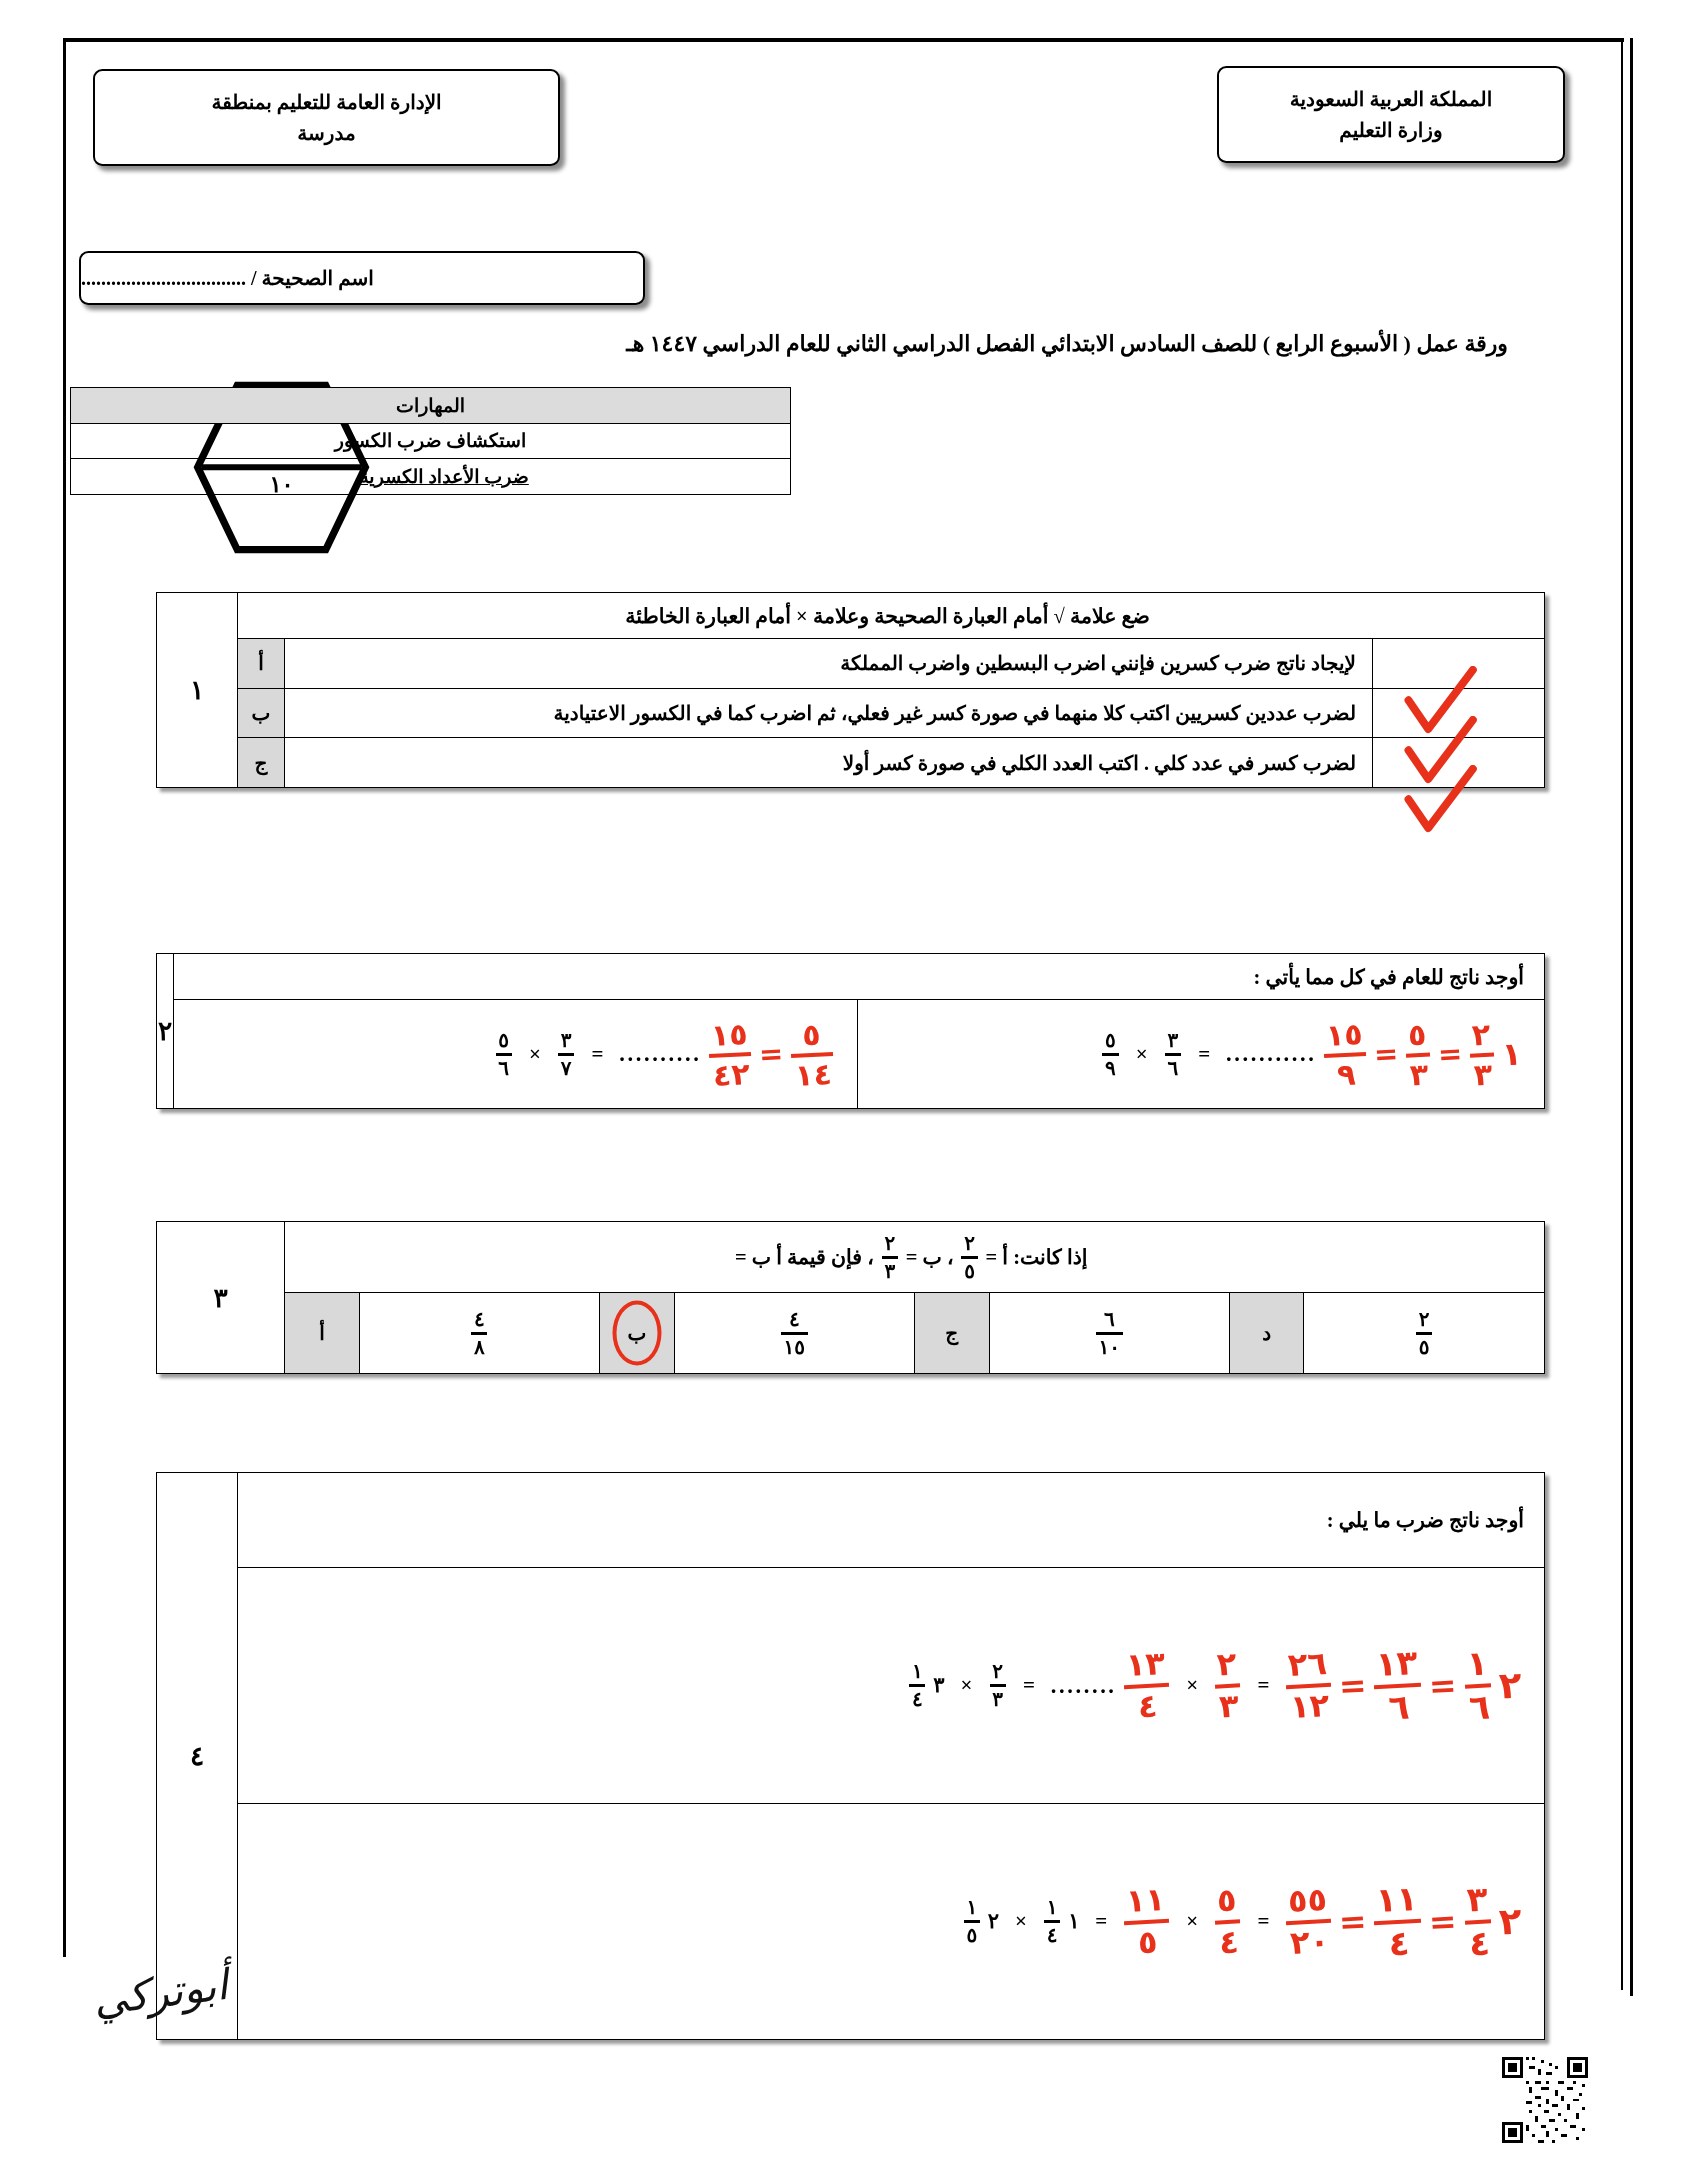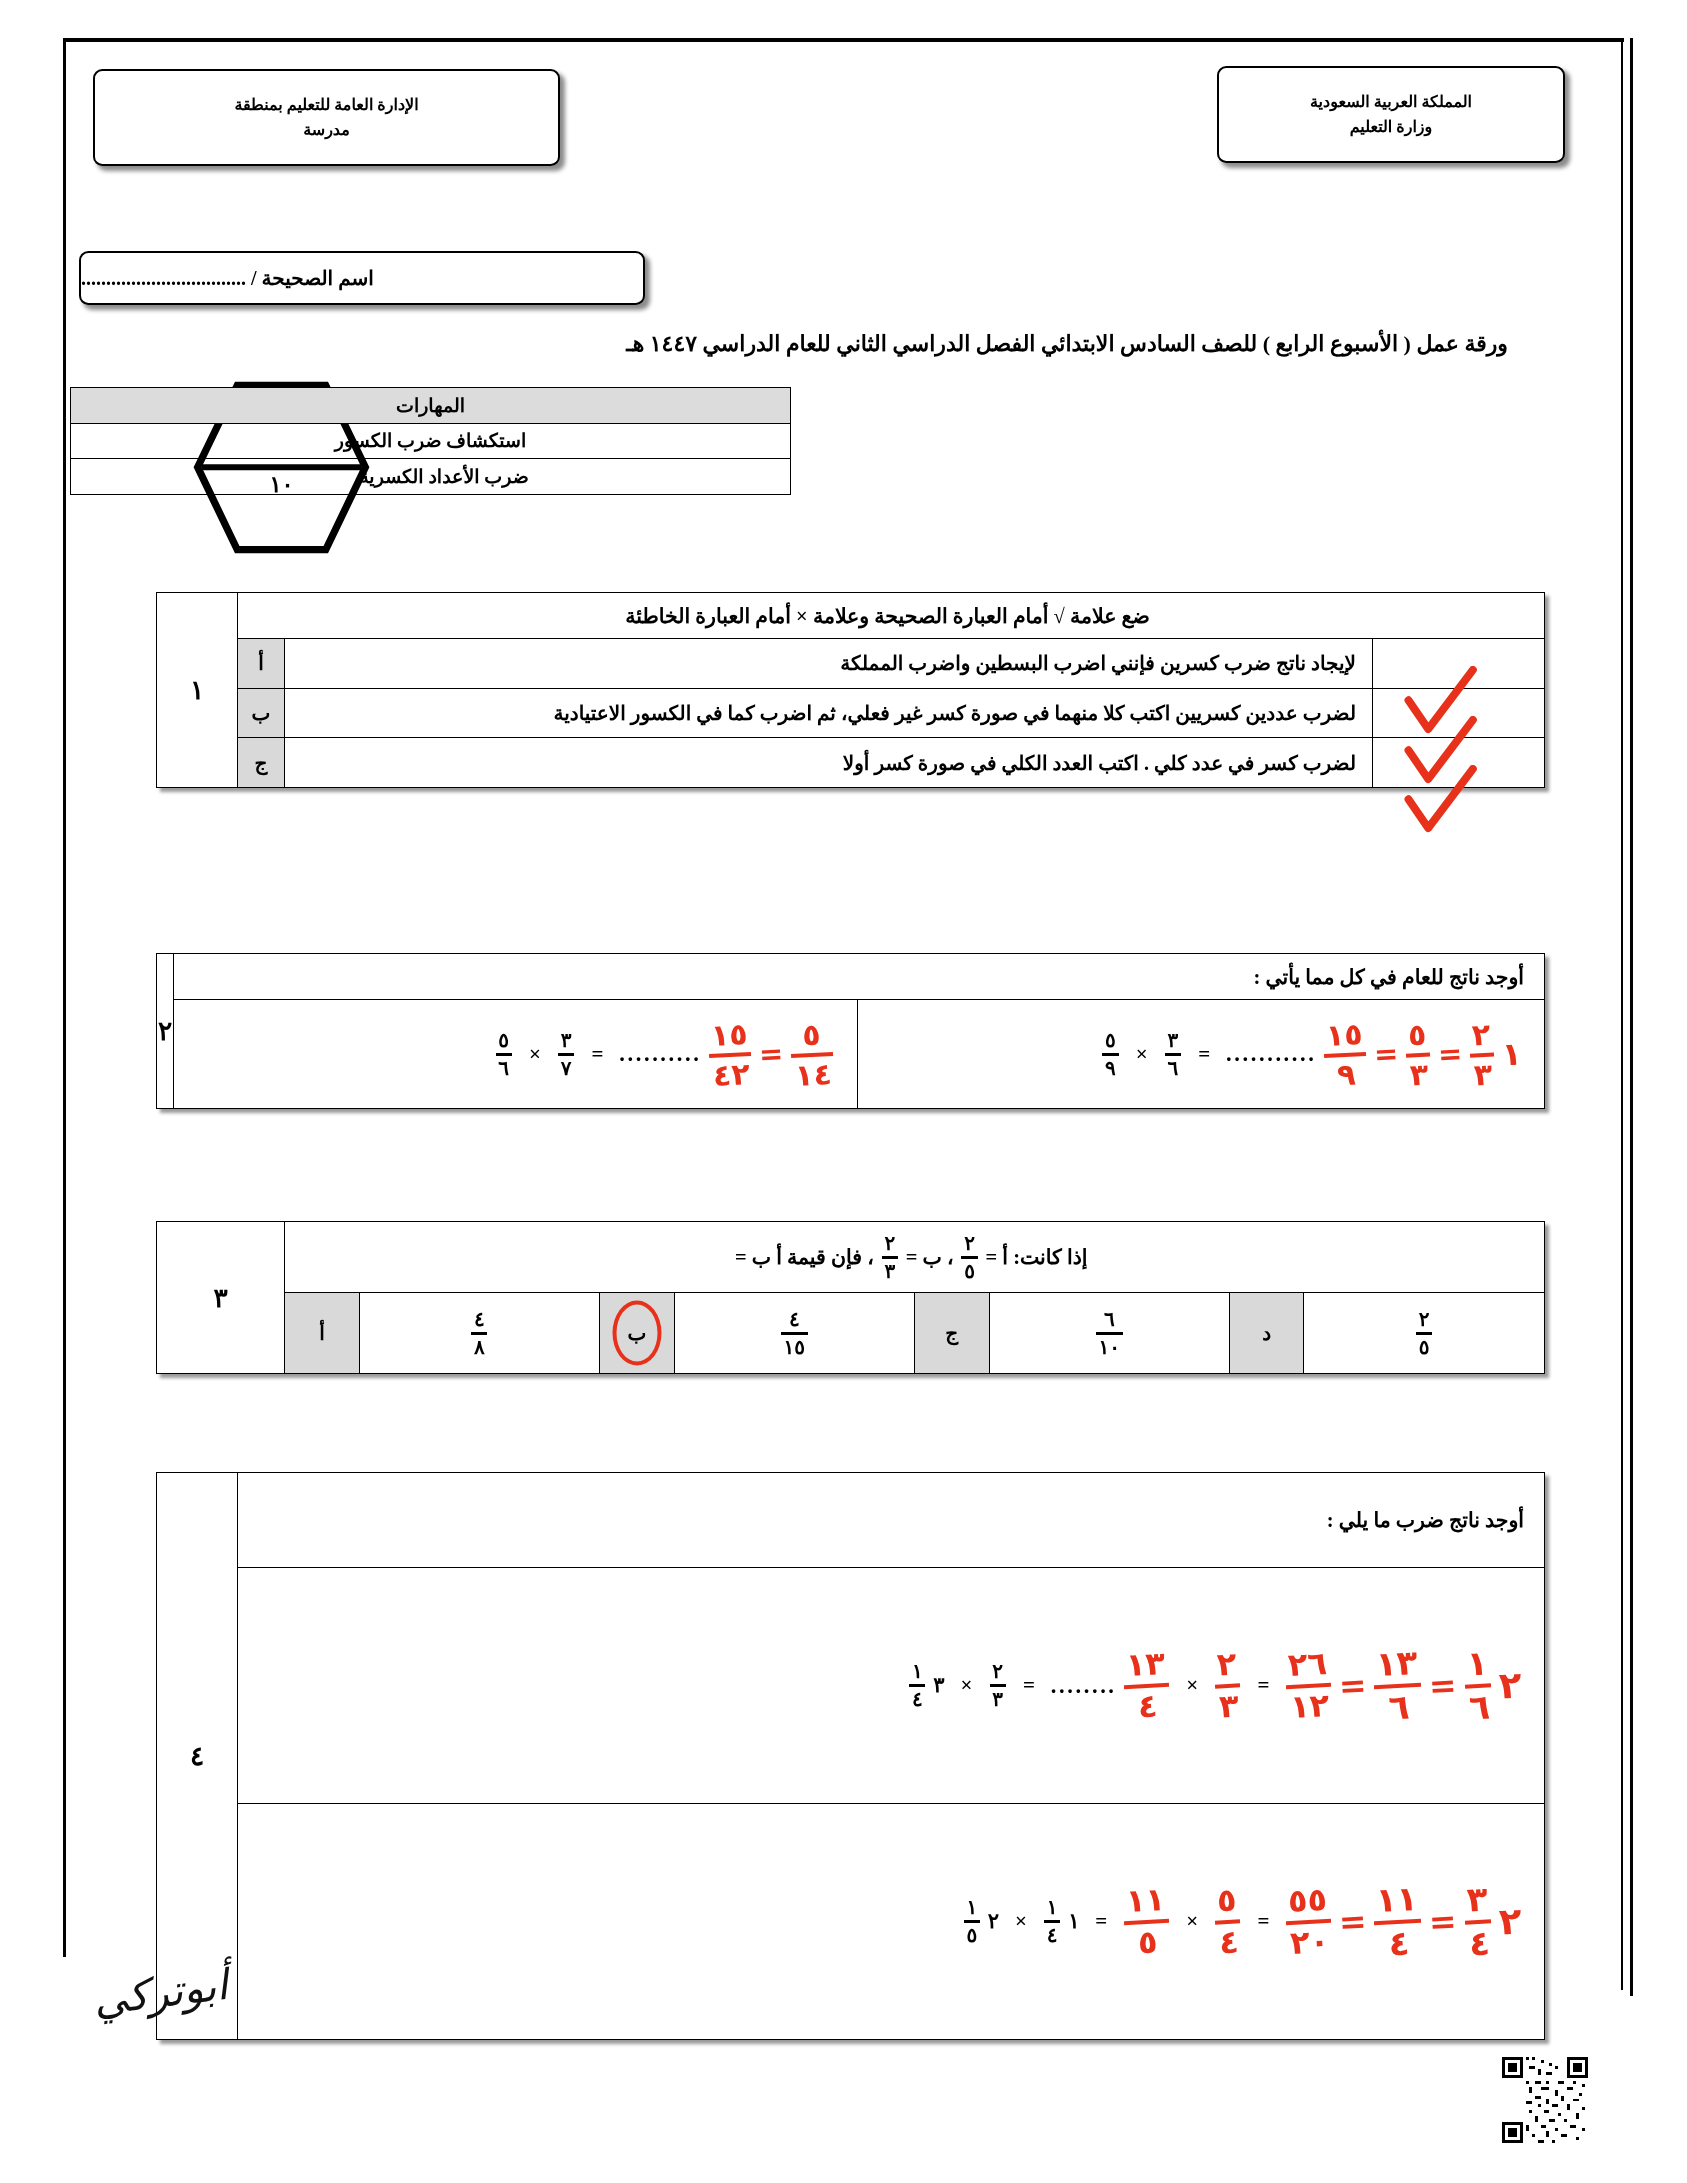--- a/index.html
+++ b/index.html
@@ -29,21 +29,21 @@
     border-radius:9.3px;
     box-shadow:4.6px 4.6px 4.6px rgba(0,0,0,.45);
     background:#fff;
     display:flex;flex-direction:column;
     align-items:center;justify-content:center;
     font-weight:bold;
   }
   .hdr-right{right:122px;top:66px;width:344px;height:93px;}
   .hdr-left{left:93px;top:69px;width:463px;height:93px;}
   .hdr-name{left:79px;top:251px;width:562px;height:50px;align-items:flex-end;justify-content:center;}
-  .hdr-box div{font-size:16px;line-height:1.55;white-space:nowrap;font-weight:bold;}
+  .hdr-box div{font-size:20px;line-height:1.55;white-space:nowrap;font-weight:bold;}
   .hdr-name div{padding-right:16px;font-size:20px;}
 
   
   .worksheet-title{
     position:absolute;right:179px;top:331px;
     font-size:22px;font-weight:bold;white-space:nowrap;
   }
 
   
   .hexwrap{position:absolute;left:192px;top:380px;width:179px;height:175px;}
@@ -59,21 +59,21 @@
     border-collapse:collapse;
     margin-left:47px;
   }
   .skills td{
     border:1.3px solid #000;
     text-align:center;
     font-size:19px;font-weight:bold;
     height:32px;padding:1.3px 0;
   }
   .skills .hdr{background:#dcdcdc;}
-  .skills .u{padding-left:27px;}
+  .skills .u{text-decoration:underline;padding-left:27px;}
 
   
   .qtable{
     position:absolute;
     border-collapse:collapse;
     background:#fff;
     box-shadow:4px 4px 3.3px rgba(0,0,0,.40);
   }
   .qtable td{border:1.3px solid #000;vertical-align:middle;}
   .qnum{

